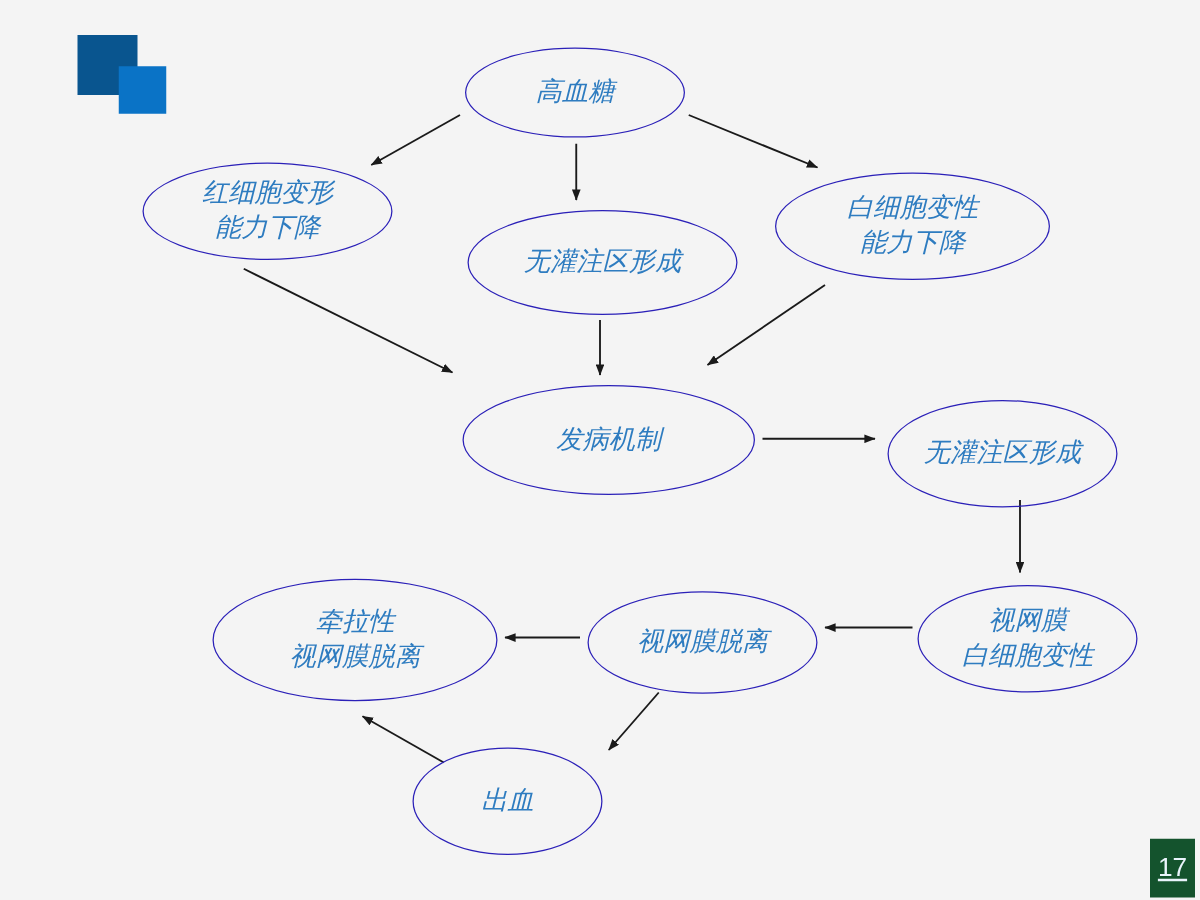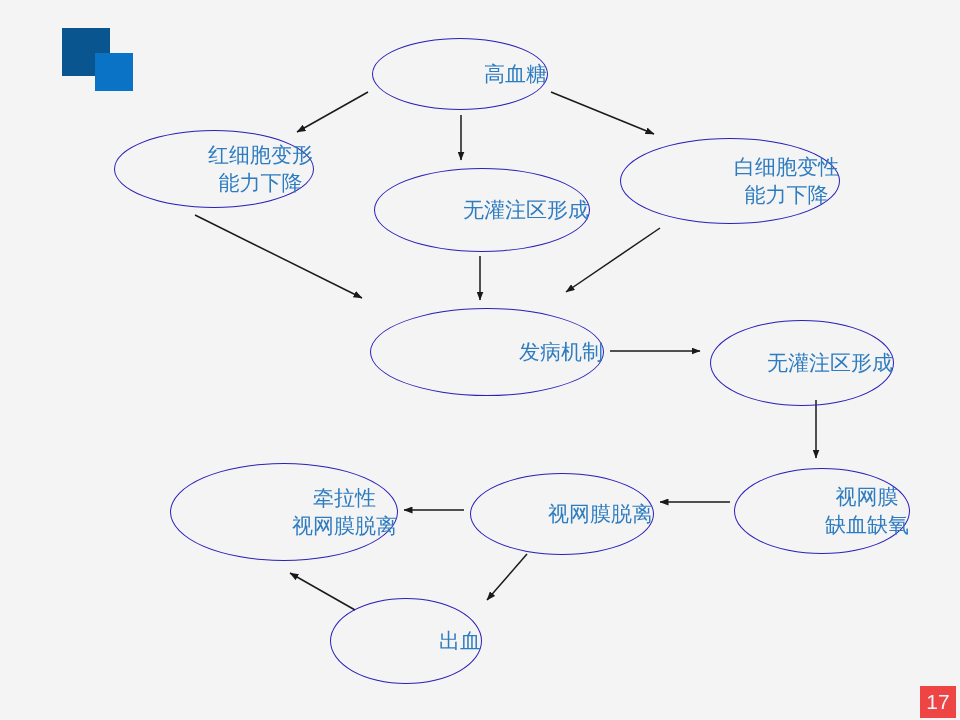--- a/index.html
+++ b/index.html
@@ -51,50 +51,52 @@
     white-space: nowrap;
   }
   
   .node {
     position: absolute;
     border: 1.4px solid #2B20B8;
     border-radius: 50%;
     background: transparent;
     display: flex;
     align-items: center;
-    justify-content: flex-end;
+    justify-content: center;
     text-align: center;
     color: #2E7CC0;
     font-size: 21px;
     line-height: 1.32;
     box-sizing: border-box;
     white-space: pre-line;
+    font-style: italic;
   }
   
   #edges {
     position: absolute;
     left: 0;
     top: 0;
     width: 960px;
     height: 720px;
     pointer-events: none;
   }
   
   #page-number {
     position: absolute;
     right: 4px;
     bottom: 2px;
     width: 36px;
-    height: 32px;
-    background: #ef4444;
+    height: 47px;
+    background: #14532d;
     color: #EAF4FC;
     font-size: 21px;
     display: flex;
     align-items: center;
     justify-content: center;
+    text-decoration: underline;
   }
 </style>
 </head>
 <body>
 
 <div id="slide">
 
   <div id="logo-marks">
     <div class="sq sq-dark"></div>
     <div class="sq sq-light"></div>
@@ -126,21 +128,21 @@
   <div id="nodes-layer">
       <div class="node" style="left: 372px; top: 38px; width: 176px; height: 72px;"><span>高血糖</span></div>
       <div class="node" style="left: 114px; top: 130px; width: 200px; height: 78px;"><span>红细胞变形
 能力下降</span></div>
       <div class="node" style="left: 374px; top: 168px; width: 216px; height: 84px;"><span>无灌注区形成</span></div>
       <div class="node" style="left: 620px; top: 138px; width: 220px; height: 86px;"><span>白细胞变性
 能力下降</span></div>
       <div class="node" style="left: 370px; top: 308px; width: 234px; height: 88px;"><span>发病机制</span></div>
       <div class="node" style="left: 710px; top: 320px; width: 184px; height: 86px;"><span>无灌注区形成</span></div>
       <div class="node" style="left: 734px; top: 468px; width: 176px; height: 86px;"><span>视网膜
-缺血缺氧</span></div>
+白细胞变性</span></div>
       <div class="node" style="left: 470px; top: 473px; width: 184px; height: 82px;"><span>视网膜脱离</span></div>
       <div class="node" style="left: 170px; top: 463px; width: 228px; height: 98px;"><span>牵拉性
 视网膜脱离</span></div>
       <div class="node" style="left: 330px; top: 598px; width: 152px; height: 86px;"><span>出血</span></div>
     </div>
 
   <div id="page-number">17</div>
 
 </div>
 

